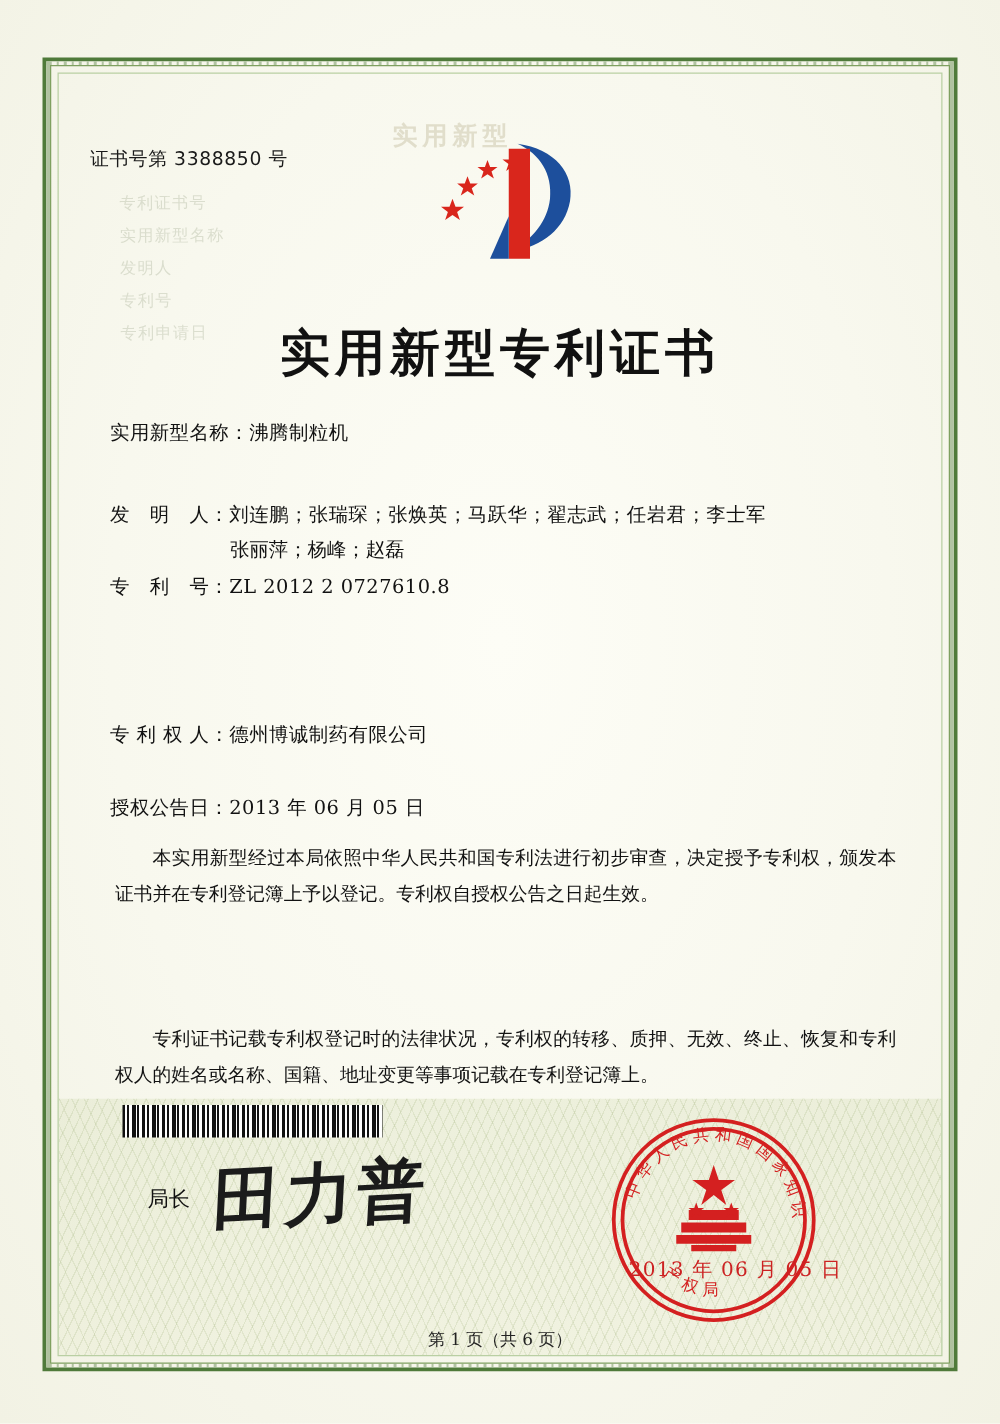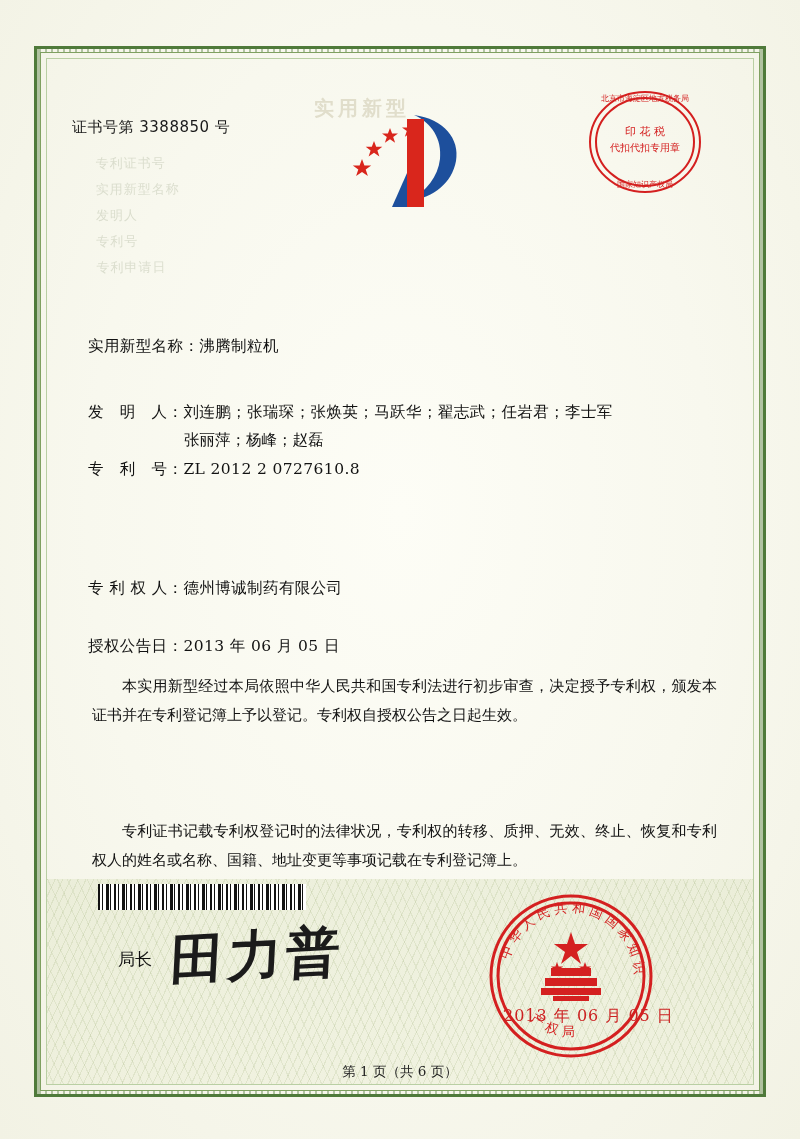--- a/index.html
+++ b/index.html
@@ -243,35 +243,22 @@
           <polygon points="58,27 60.1,32.6 66,32.6 61.2,36.1 63.1,41.8 58,38.3 52.9,41.8 54.8,36.1 50,32.6 55.9,32.6"></polygon>
         </g>
 
         <path d="M62 20 C92 24 108 44 104 66 C100 88 82 102 58 106 C74 96 86 82 88 64 C90 44 80 28 62 20 Z" fill="#1d4f9c"></path>
 
         <path d="M55 24 L72 24 L72 112 L55 112 Z" fill="#d9261c"></path>
         <path d="M40 112 L55 78 L55 112 Z" fill="#1d4f9c"></path>
       </svg>
     </div>
 
-    <div class="seal-tax">
-      <svg width="118" height="118" viewBox="0 0 118 118">
-        <g fill="none" stroke="#d42020" stroke-width="2">
-          <ellipse cx="59" cy="59" rx="55" ry="50"></ellipse>
-          <ellipse cx="59" cy="59" rx="49" ry="44"></ellipse>
-        </g>
-        <g fill="#d42020" font-size="8" font-family="DejaVu Serif, serif">
-          <text x="59" y="18" text-anchor="middle">北京市海淀区地方税务局</text>
-          <text x="59" y="52" text-anchor="middle" font-size="11">印 花 税</text>
-          <text x="59" y="68" text-anchor="middle" font-size="10">代扣代扣专用章</text>
-          <text x="59" y="104" text-anchor="middle">国家知识产权局</text>
-        </g>
-      </svg>
-    </div>
-
+
+    <h1 class="main-title">实用新型专利证书</h1>
 
     <div class="field" style="top:402px;">
       <span class="lbl">发　明　人：</span><span class="val">刘连鹏；张瑞琛；张焕英；马跃华；翟志武；任岩君；李士军</span>
     </div>
 
     <div class="field" style="top:336px;">
       <span class="lbl">实用新型名称：</span><span class="val">沸腾制粒机</span>
     </div>
     <div class="inventors-2" style="top:430px;">张丽萍；杨峰；赵磊</div>
 

